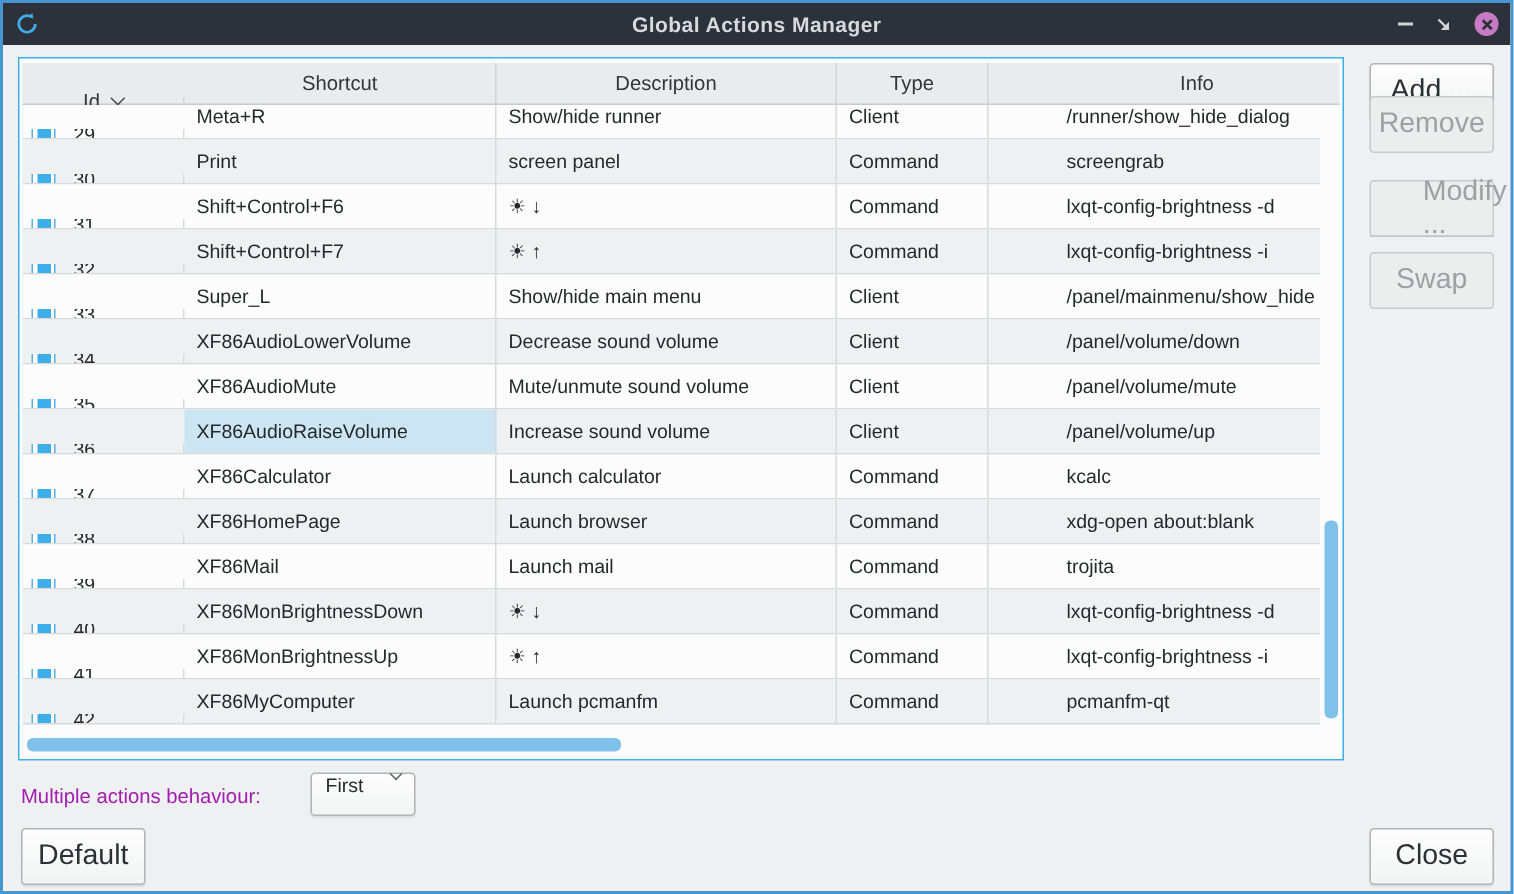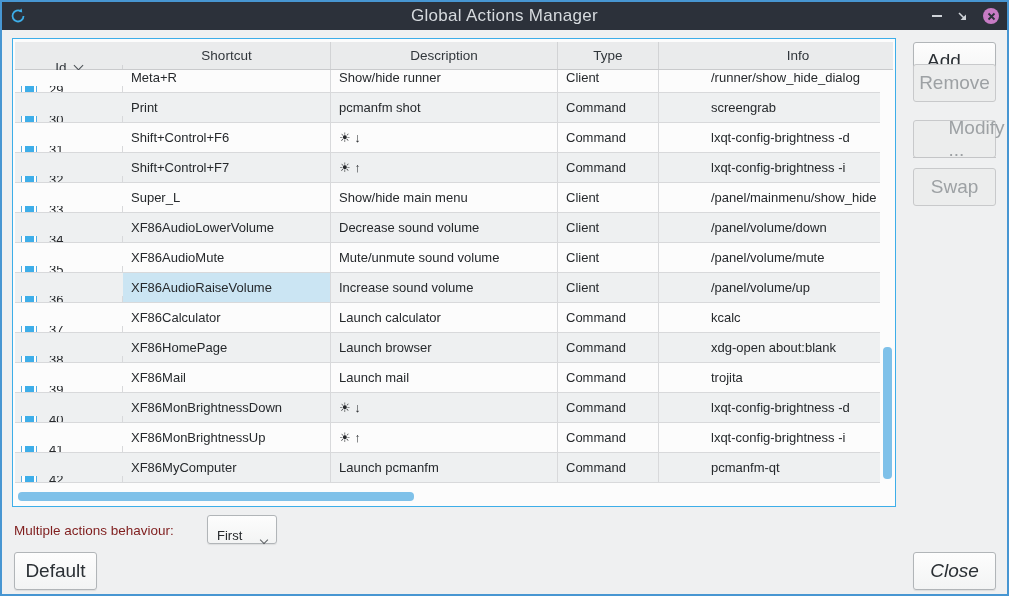--- a/index.html
+++ b/index.html
@@ -7,21 +7,21 @@
   body { font-family:"Liberation Sans", sans-serif; font-size:13px; color:#26292c; }
 
   .window { position:relative; width:1009px; height:596px; background:#eff0f1;
             border:2px solid #4796d2; overflow:hidden; }
 
   
   .titlebar { position:absolute; left:0; top:0; right:0; height:28px; background:#2c313a;
               display:flex; align-items:center; }
   .win-icon { position:absolute; left:7px; top:5px; width:18px; height:18px; }
   .win-title { position:absolute; left:0; right:0; text-align:center; color:#d6dade;
-               font-weight:normal; font-size:17px; letter-spacing:.3px; }
+               font-weight:bold; font-size:14px; letter-spacing:.3px; }
   .tb-btns { position:absolute; right:8px; top:0; height:28px; display:flex; align-items:center; gap:14px; }
   .tb-min { width:10px; height:2px; background:#cfd3d8; }
   .tb-close { width:16px; height:16px; border-radius:50%; background:#c77bc4;
               display:flex; align-items:center; justify-content:center; }
 
   
   .table-frame { position:absolute; left:10px; top:36px; width:884px; height:469px;
                  background:#fcfcfc; border:1px solid #3daee9; }
   .thead { position:absolute; left:2px; top:3px; right:2px; height:28px; display:flex;
            background:#eaebec; border-bottom:1px solid #c9cacc; }
@@ -54,27 +54,27 @@
             background:#7fc1e9; border-radius:4px; }
 
   
   .btn { position:absolute; width:83px; height:38px; border:1px solid #b1b5b8; border-radius:3px;
          background:linear-gradient(#fdfdfd,#f3f4f4); display:flex; align-items:center;
          justify-content:center; font-size:19px; color:#2b3035; box-shadow:0 1px 1px rgba(0,0,0,.08); }
   .btn.disabled { background:#eceded; border-color:#c8c9cb; color:#9da1a4; box-shadow:none; }
   .btn-add{ left:911px; top:40px; } .btn-remove{ left:911px; top:62px; }
   .btn-modify{ left:911px; top:118px;padding-left:44px; } .btn-swap{ left:911px; top:166px; }
   .side-sep { position:absolute; left:911px; top:155px; width:83px; height:1px; background:#c4c5c7; }
-  .btn-default{ left:12px; top:550px; } .btn-close{ left:911px; top:550px;font-style:italic; }
+  .btn-default{ left:12px; top:550px; } .btn-close{ left:911px; top:550px; }
 
   
-  .behaviour-label { position:absolute; left:12px; top:521px; font-size:13.5px; color:#7f1d1d; }
+  .behaviour-label { position:absolute; left:12px; top:521px; font-size:13.5px; color:#a21caf; }
   .combo { position:absolute; left:205px; top:513px; width:70px; height:29px;
            border:1px solid #b1b5b8; border-radius:3px; background:linear-gradient(#fdfdfd,#f3f4f4);
-           display:flex; align-items:flex-end; padding:0 9px; justify-content:space-between;
+           display:flex; align-items:flex-start; padding:0 9px; justify-content:space-between;
            box-shadow:0 1px 1px rgba(0,0,0,.08); }
   .combo .chev { border-color:#5a5e62; margin-top:-3px; width:6px; height:6px; }
 </style>
 </head>
 <body>
 
 <div class="window">
 
   <div class="titlebar">
     <svg class="win-icon" viewBox="0 0 18 18">
@@ -131,21 +131,21 @@
             <div class="td c-info">/runner/show_hide_dialog</div>
           </div>
           <div class="trow alt">
             <div class="td td-id c-id">
               <span class="cbx">
                 <span class="cbx-inner"></span>
               </span>
               <span>30</span>
             </div>
             <div class="td c-short">Print</div>
-            <div class="td c-desc">pcmanfm shot</div>
+            <div class="td c-desc">screen panel</div>
             <div class="td c-type">Command</div>
             <div class="td c-info">screengrab</div>
           </div>
           <div class="trow">
             <div class="td td-id c-id">
               <span class="cbx">
                 <span class="cbx-inner"></span>
               </span>
               <span>31</span>
             </div>

